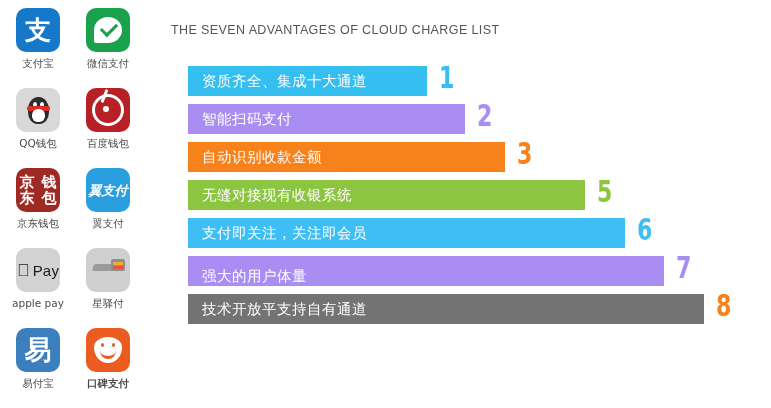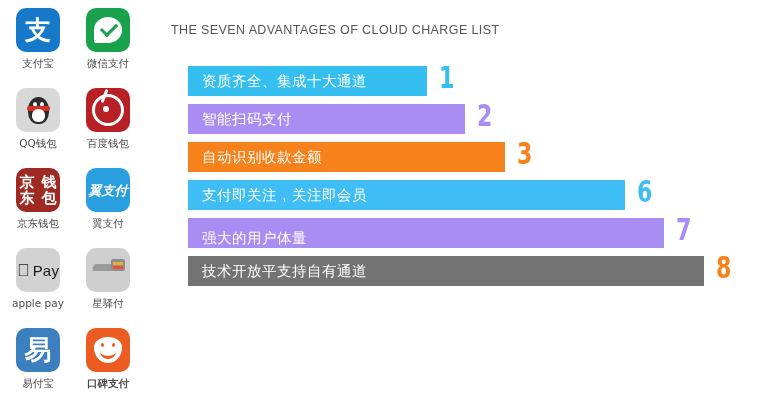--- a/index.html
+++ b/index.html
@@ -418,20 +418,26 @@
     </div>
 
     <div class="bar-row">
       <div class="bar" style="width:317px;background:#f7821b;">
         <span class="bar-text">自动识别收款金额</span>
       </div>
       <span class="bar-num" style="left:357px;color:#f7821b;">3</span>
     </div>
 
 
+    <div class="bar-row">
+      <div class="bar" style="width:397px;background:#8cc540;">
+        <span class="bar-text">无缝对接现有收银系统</span>
+      </div>
+      <span class="bar-num" style="left:437px;color:#8cc540;">5</span>
+    </div>
 
     <div class="bar-row">
       <div class="bar" style="width:437px;background:#3fbdf5;">
         <span class="bar-text">支付即关注，关注即会员</span>
       </div>
       <span class="bar-num" style="left:477px;color:#3fbdf5;">6</span>
     </div>
 
     <div class="bar-row">
       <div class="bar" style="width:476px;background:#a98df3;align-items:flex-end;">

